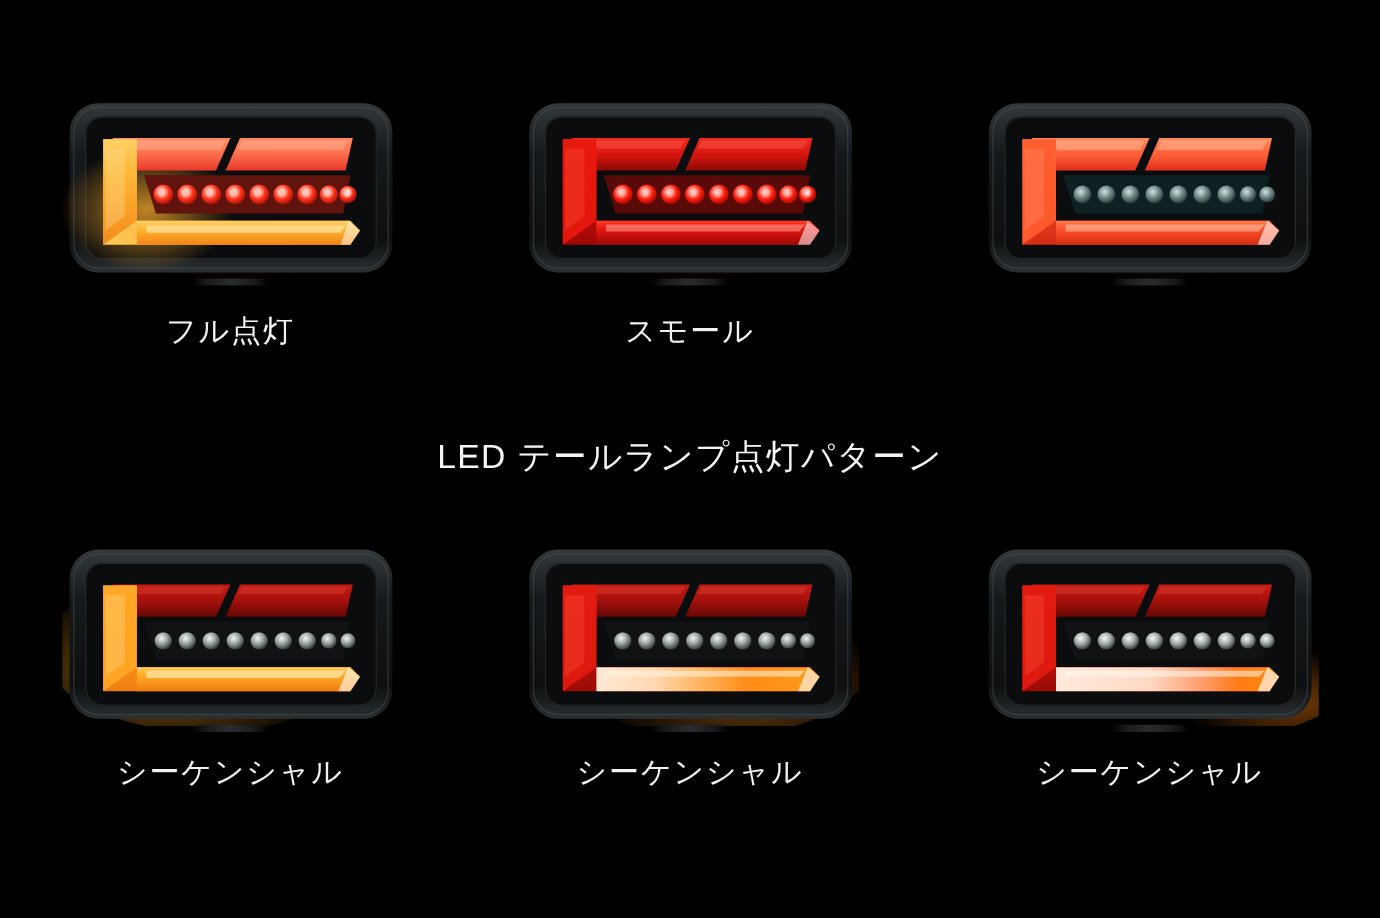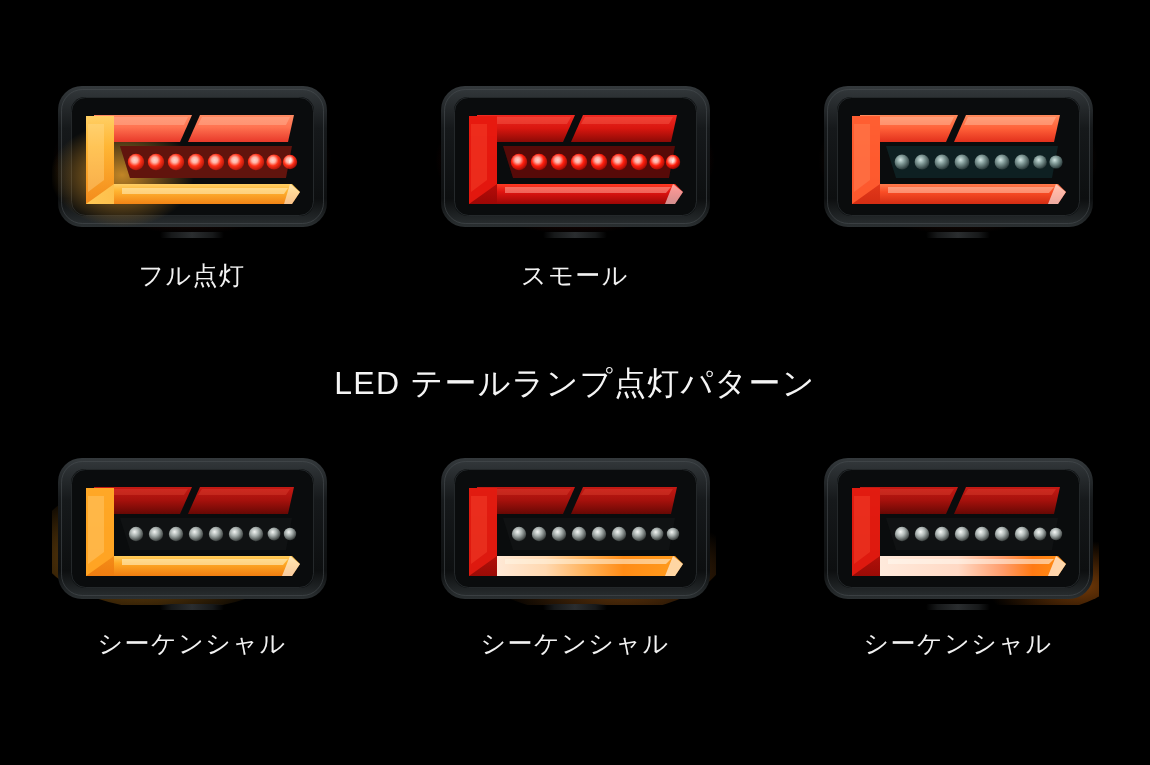--- a/index.html
+++ b/index.html
@@ -44,21 +44,21 @@
   }
   .row-bottom .caption { margin-top: 22px; }
 
   
   .center-title {
     position: absolute;
     top: 362px;
     left: 0;
     width: 1150px;
     text-align: center;
-    font-size: 32px;
+    font-size: 28px;
     letter-spacing: 0.04em;
     color: #f5f5f5;
   }
 
   
   .lamp {
     position: relative;
     width: 281px;
     height: 153px;
   }

